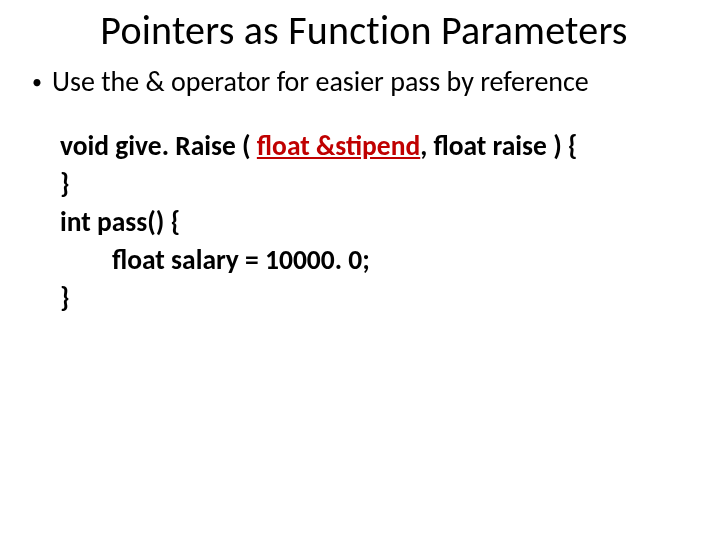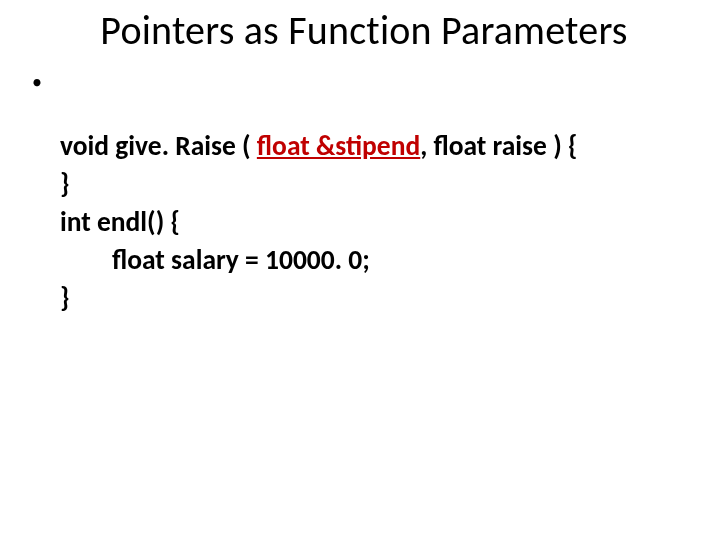--- a/index.html
+++ b/index.html
@@ -60,23 +60,24 @@
 </style>
 </head>
 <body>
 
 <div class="slide">
 
   <h1 class="title">Pointers as Function Parameters</h1>
 
   <div class="bullet-row">
     <span class="bullet-dot">•</span>
+    <span class="bullet-text">Use the &amp; operator for easier pass by reference</span>
   </div>
 
   <div class="code-block">
     <div class="code-line"><span>void give. Raise ( </span><span class="ref-param">float &amp;stipend</span><span>, float raise ) {</span></div>
     <div class="code-line">}</div>
-    <div class="code-line">int endl() {</div>
+    <div class="code-line">int pass() {</div>
     <div class="code-line indent">float salary = 10000. 0;</div>
     <div class="code-line">}</div>
   </div>
 
 </div>
 
 </body></html>

